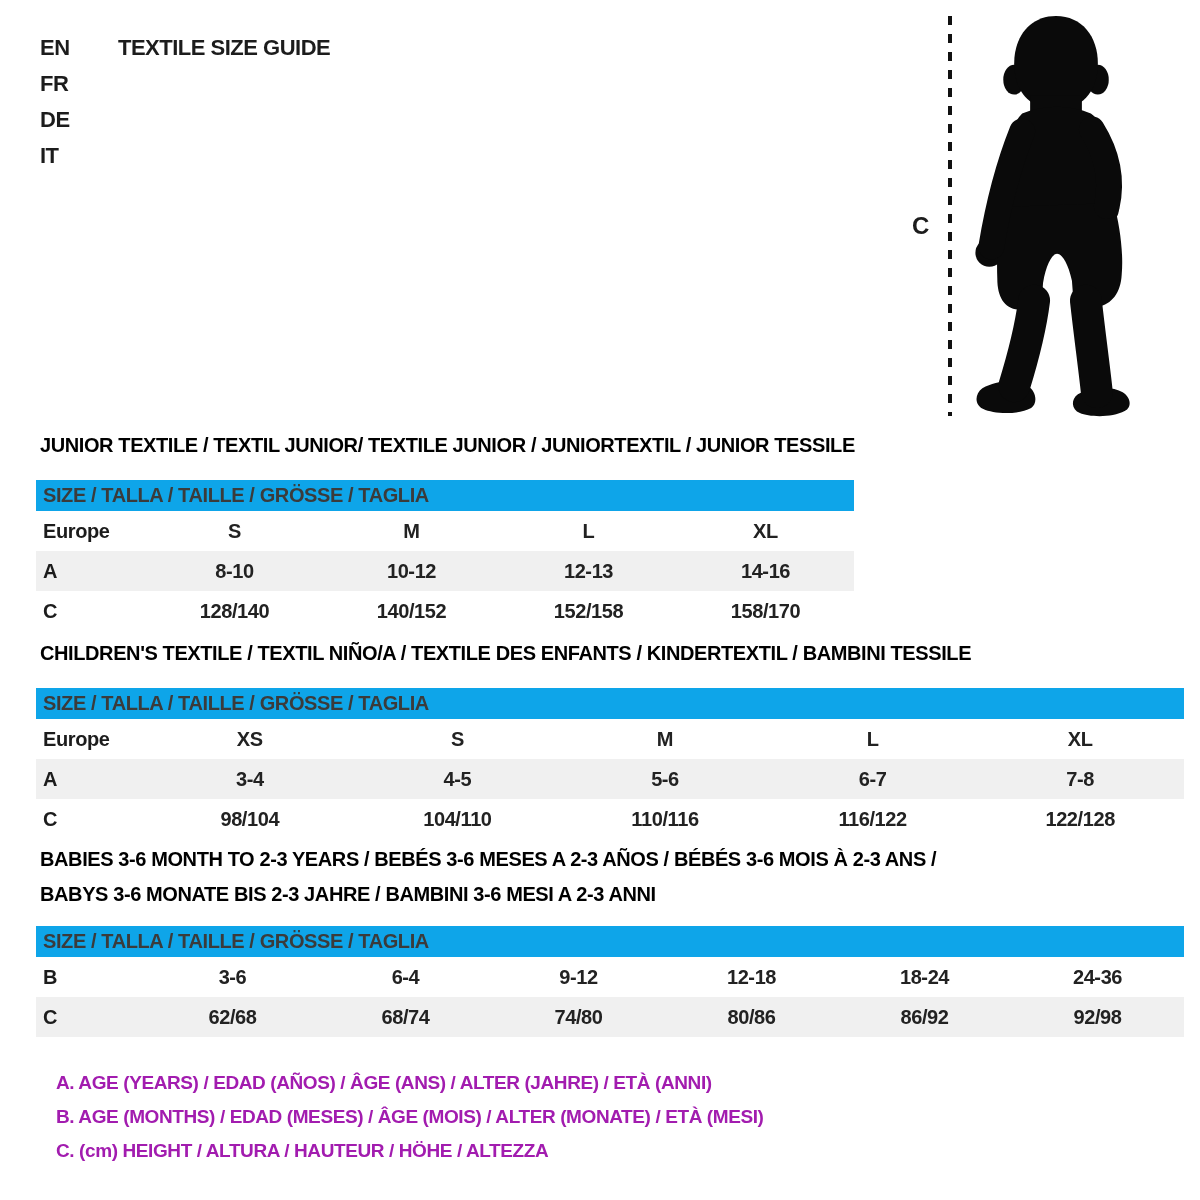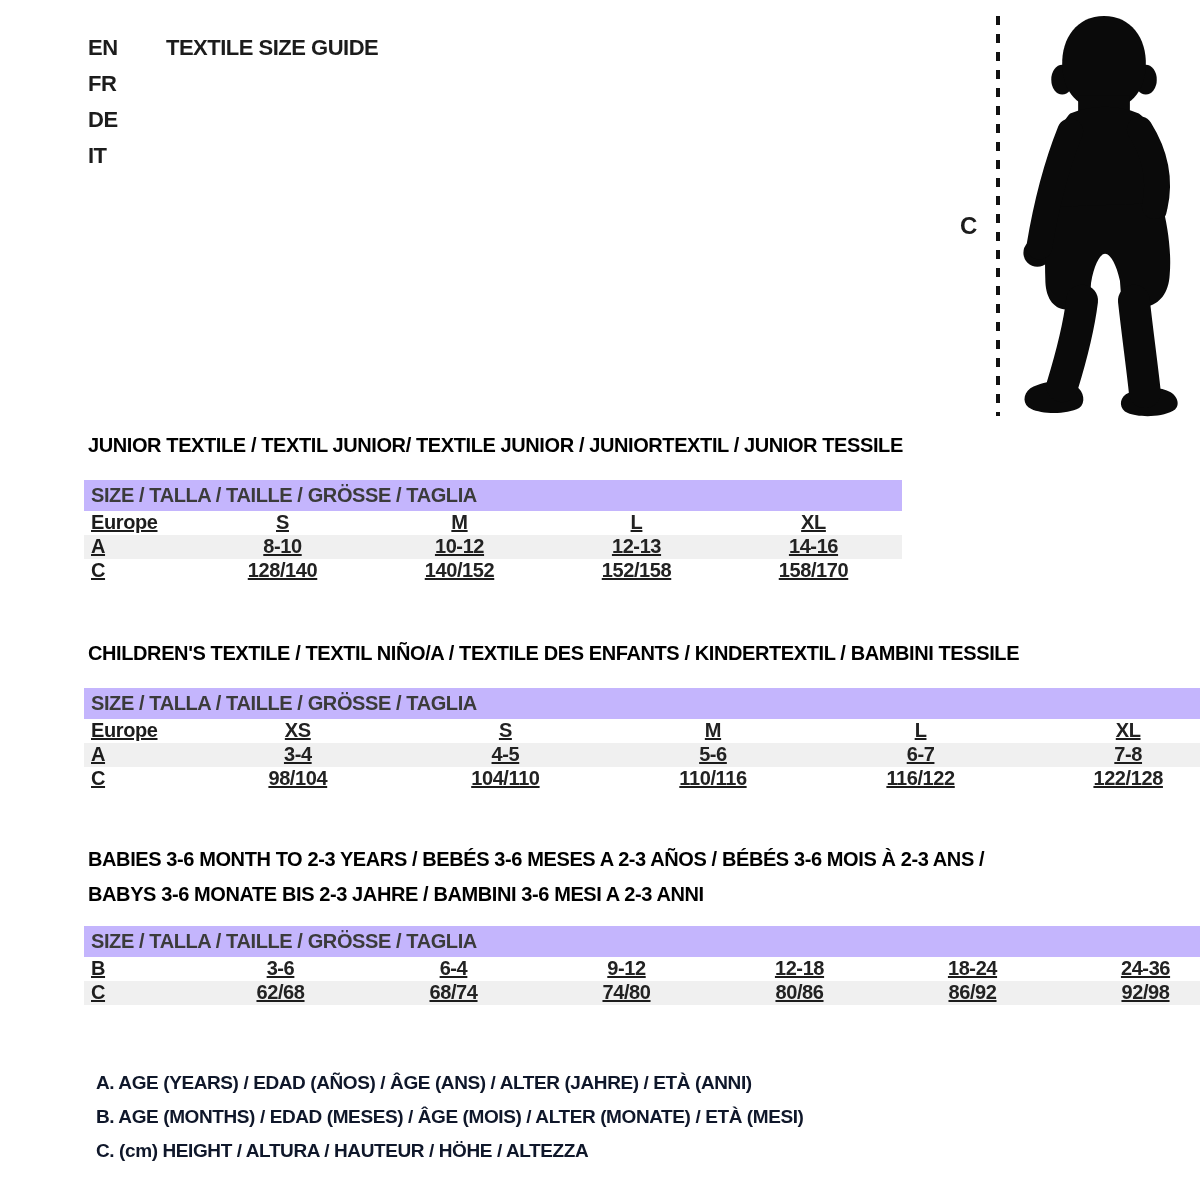--- a/index.html
+++ b/index.html
@@ -1,21 +1,21 @@
 <!DOCTYPE html>
 <html><head>
 <meta charset="utf-8">
 <style>
   html,body{margin:0;padding:0;}
   body{
     width:1200px;height:1200px;position:relative;background:#ffffff;
     font-family:"Liberation Sans","DejaVu Sans",sans-serif;
     color:#1c1c1c;overflow:hidden;
   }
-  .abs{position:absolute;margin-left:48px;}
+  .abs{position:absolute;}
 
   
   .lang-list{left:40px;top:30px;}
   .lang-row{display:flex;height:36px;align-items:center;}
   .lang-code{width:78px;font-size:22px;font-weight:700;letter-spacing:-0.5px;}
   .lang-title{font-size:22px;font-weight:700;letter-spacing:-0.5px;}
 
   
   .figure{left:900px;top:8px;width:300px;height:415px;}
   .dim-label{position:absolute;left:12px;top:204px;font-size:24px;font-weight:700;}
@@ -27,36 +27,36 @@
 
   
   .section-heading{
     left:40px;font-size:20px;font-weight:700;letter-spacing:-0.4px;
     white-space:nowrap;color:#000000;
   }
 
   
   .size-table{left:36px;}
   .thead{
-    background:#c4b5fd;height:31px;display:flex;align-items:center;
+    background:#0ea5e9;height:31px;display:flex;align-items:center;
     padding-left:7px;font-size:20px;font-weight:700;letter-spacing:-0.4px;color:#3b3b3b;
   }
-  .trow{display:flex;height:24px;align-items:flex-start;text-decoration:underline;}
+  .trow{display:flex;height:40px;align-items:center;}
   .trow.shaded{background:#f0f0f0;}
   .tlabel{
     width:110px;flex:0 0 110px;padding-left:7px;box-sizing:border-box;
     font-size:20px;font-weight:700;letter-spacing:-0.4px;
   }
   .tcell{
     flex:1;text-align:center;font-size:20px;font-weight:700;letter-spacing:-0.4px;color:#222;
   }
 
   
   .legend-line{
-    left:48px;font-size:19px;font-weight:700;letter-spacing:-0.4px;white-space:nowrap;color:#0f172a;
+    left:56px;font-size:19px;font-weight:700;letter-spacing:-0.4px;white-space:nowrap;color:#a21caf;
   }
 </style>
 </head>
 <body>
 
 <div class="abs lang-list">
   <div class="lang-row">
     <span class="lang-code">EN</span>
     <span class="lang-title">TEXTILE SIZE GUIDE</span>
   </div>

